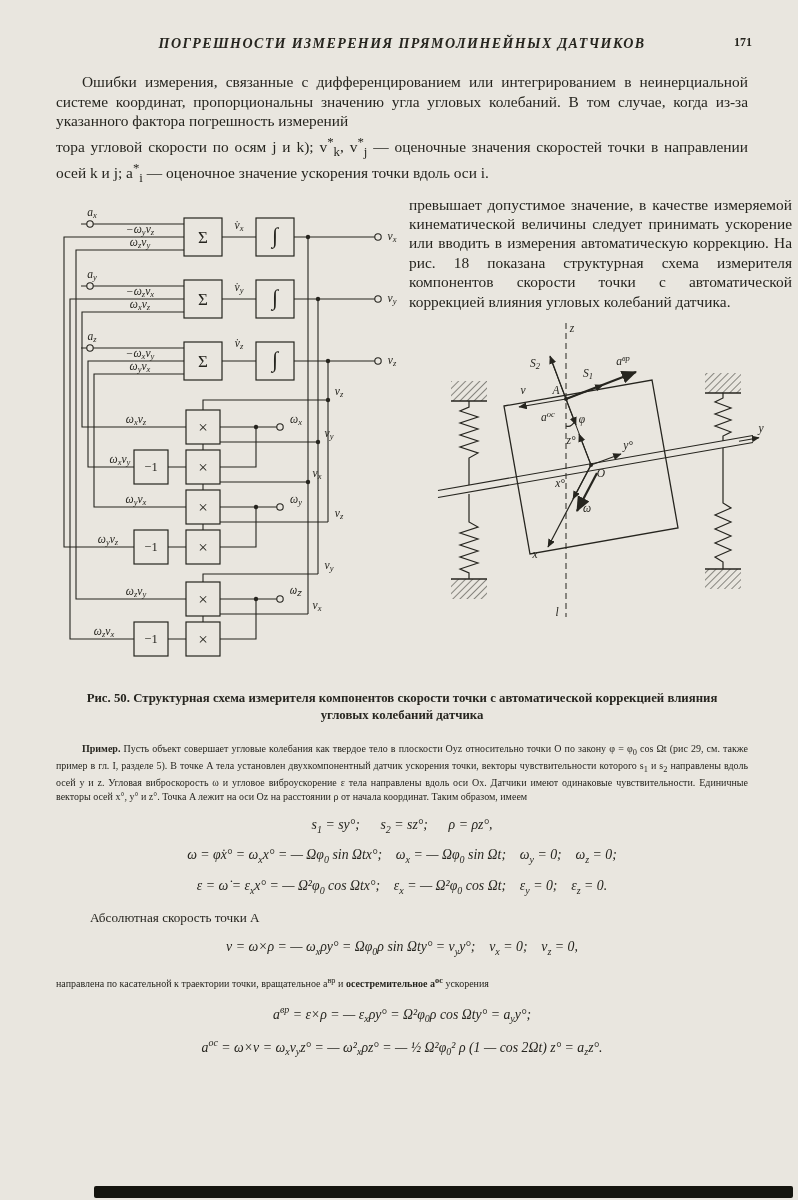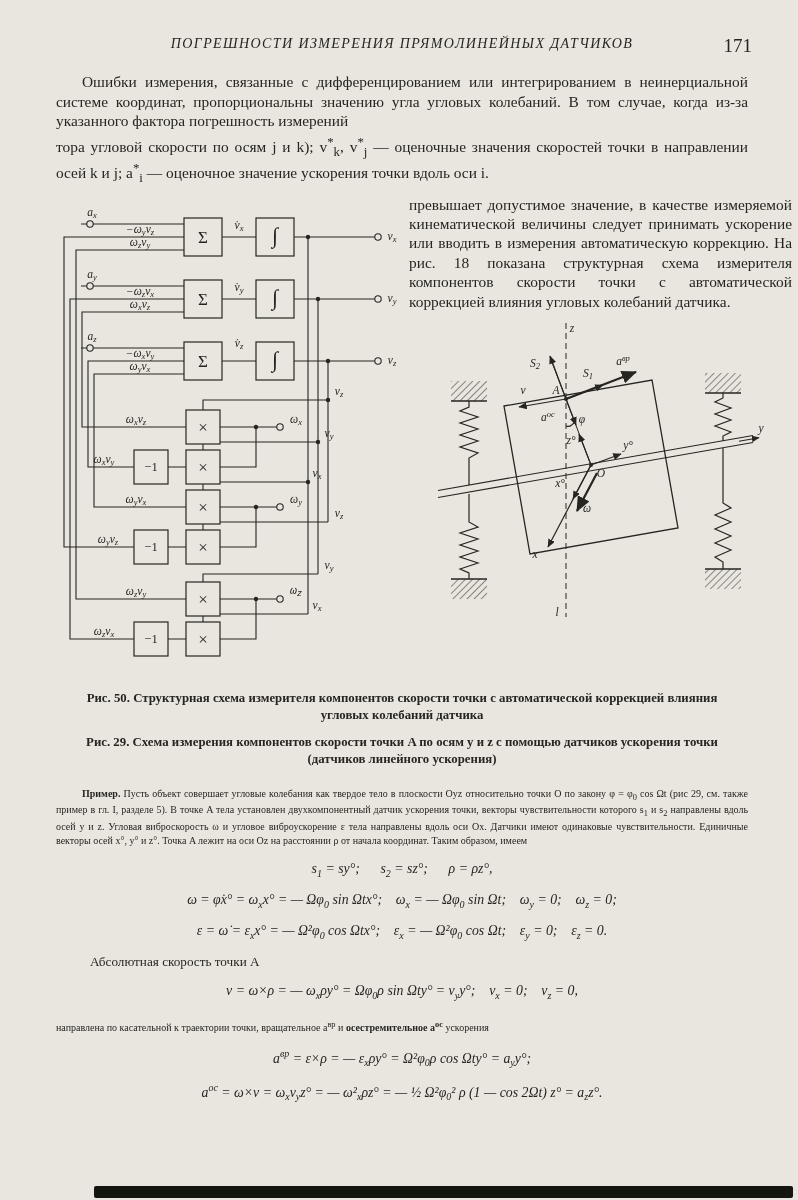--- a/index.html
+++ b/index.html
@@ -1,22 +1,22 @@
 <!DOCTYPE html>
 <html><head>
 <meta charset="utf-8">
 <style>
   *{box-sizing:border-box}
   html,body{margin:0;padding:0}
   body{width:798px;height:1200px;background:#e9e6df;color:#26251f;
        font-family:"Liberation Serif","DejaVu Serif",serif;position:relative;overflow:hidden}
   .page{position:absolute;inset:0;padding:36px 50px 0 56px}
-  .runhead{position:relative;text-align:center;font-style:italic;font-weight:normal;
+  .runhead{position:relative;text-align:center;font-style:italic;font-weight:bold;
            font-size:14px;letter-spacing:1.4px;margin-bottom:20px}
-  .rh-page{position:absolute;right:-4px;top:-1px;font-style:normal;letter-spacing:0;font-size:19px}
+  .rh-page{position:absolute;right:-4px;top:-1px;font-style:normal;letter-spacing:0;font-size:12px}
   .body-text{font-size:15.4px;line-height:1.27;text-align:justify;margin:0 0 3px 0}
   .indent{text-indent:26px}
   .fig-row{display:flex;gap:8px;margin:8px -44px 4px 0}
   .fig28-wrap{position:relative;width:345px;height:485px;flex:none}
   .right-col{flex:1;min-width:0}
   .right-col .body-text{line-height:1.26;text-align:justify}
   .fig29-wrap{position:relative;width:350px;height:310px;margin:6px 0 0 14px}
   .dlbl{position:absolute;transform:translate(-50%,-50%);font-style:italic;
         font-size:11.5px;line-height:1;white-space:nowrap}
   .dlbl sub{font-size:8.5px;vertical-align:-2px}
@@ -137,21 +137,21 @@
         <div class="dlbl" style="left: 283px; top: 197px;">v<sub>z</sub></div>
         <div class="dlbl" style="left: 273px; top: 239px;">v<sub>y</sub></div>
         <div class="dlbl" style="left: 261px; top: 279px;">v<sub>x</sub></div>
         <div class="dlbl" style="left: 283px; top: 319px;">v<sub>z</sub></div>
         <div class="dlbl" style="left: 273px; top: 371px;">v<sub>y</sub></div>
         <div class="dlbl" style="left: 261px; top: 411px;">v<sub>x</sub></div>
         <div class="dlbl" style="left: 240px; top: 225px;">ω<sub>x</sub></div>
         <div class="dlbl" style="left: 240px; top: 305px;">ω<sub>y</sub></div>
         <div class="dlbl" style="left: 240px; top: 397px; font-family: Liberation Mono, monospace;">ω<sub>z</sub></div>
         <div class="dlbl" style="left: 80px; top: 225px;">ω<sub>x</sub>v<sub>z</sub></div>
-        <div class="dlbl" style="left: 48px; top: 265px;">ω<sub>x</sub>v<sub>y</sub></div>
+        <div class="dlbl" style="left: 64px; top: 265px;">ω<sub>x</sub>v<sub>y</sub></div>
         <div class="dlbl" style="left: 80px; top: 305px;">ω<sub>y</sub>v<sub>x</sub></div>
         <div class="dlbl" style="left: 52px; top: 345px;">ω<sub>y</sub>v<sub>z</sub></div>
         <div class="dlbl" style="left: 80px; top: 397px;">ω<sub>z</sub>v<sub>y</sub></div>
         <div class="dlbl" style="left: 48px; top: 437px;">ω<sub>z</sub>v<sub>x</sub></div>
       </div>
 
     <div class="right-col">
       <p class="body-text">превышает допустимое значение, в качестве измеряемой кинематической величины следует принимать ускорение или вводить в измерения автоматическую коррекцию. На рис. 18 показана структурная схема измерителя компонентов скорости точки с автоматической коррекцией влияния угловых колебаний датчика.</p>
 
       <div class="fig29-wrap">
@@ -223,24 +223,20 @@
           <div class="dlbl" style="left: 112px; top: 238px;">x</div>
           <div class="dlbl" style="left: 134px; top: 296px;">l</div>
         </div>
     </div>
   </div>
 
   <p class="caption">
     <span>Рис. 50.</span>
     <span>Структурная схема измерителя компонентов скорости точки с автоматической коррекцией влияния угловых колебаний датчика</span>
   </p>
-  <p class="caption">
-    <span>Рис. 29.</span>
-    <span>Схема измерения компонентов скорости точки A по осям y и z с помощью датчиков ускорения точки (датчиков линейного ускорения)</span>
-  </p>
 
   <p class="small-text indent">
     <b class="lead">Пример.</b>
     <span>Пусть объект совершает угловые колебания как твердое тело в плоскости Oyz относительно точки O по закону φ = φ<sub>0</sub> cos Ωt (рис 29, см. также пример в гл. I, разделе 5). В точке A тела установлен двухкомпонентный датчик ускорения точки, векторы чувствительности которого s<sub>1</sub> и s<sub>2</sub> направлены вдоль осей y и z. Угловая виброскорость ω и угловое виброускорение ε тела направлены вдоль оси Ox. Датчики имеют одинаковые чувствительности. Единичные векторы осей x°, y° и z°. Точка A лежит на оси Oz на расстоянии ρ от начала координат. Таким образом, имеем</span>
   </p>
 
   <div class="equation">s<sub>1</sub> = sy°;      s<sub>2</sub> = sz°;      ρ = ρz°,</div>
   <div class="equation">ω = φ̇x° = ω<sub>x</sub>x° = — Ωφ<sub>0</sub> sin Ωtx°;    ω<sub>x</sub> = — Ωφ<sub>0</sub> sin Ωt;    ω<sub>y</sub> = 0;    ω<sub>z</sub> = 0;</div>
   <div class="equation">ε = ω̇ = ε<sub>x</sub>x° = — Ω²φ<sub>0</sub> cos Ωtx°;    ε<sub>x</sub> = — Ω²φ<sub>0</sub> cos Ωt;    ε<sub>y</sub> = 0;    ε<sub>z</sub> = 0.</div>
 

